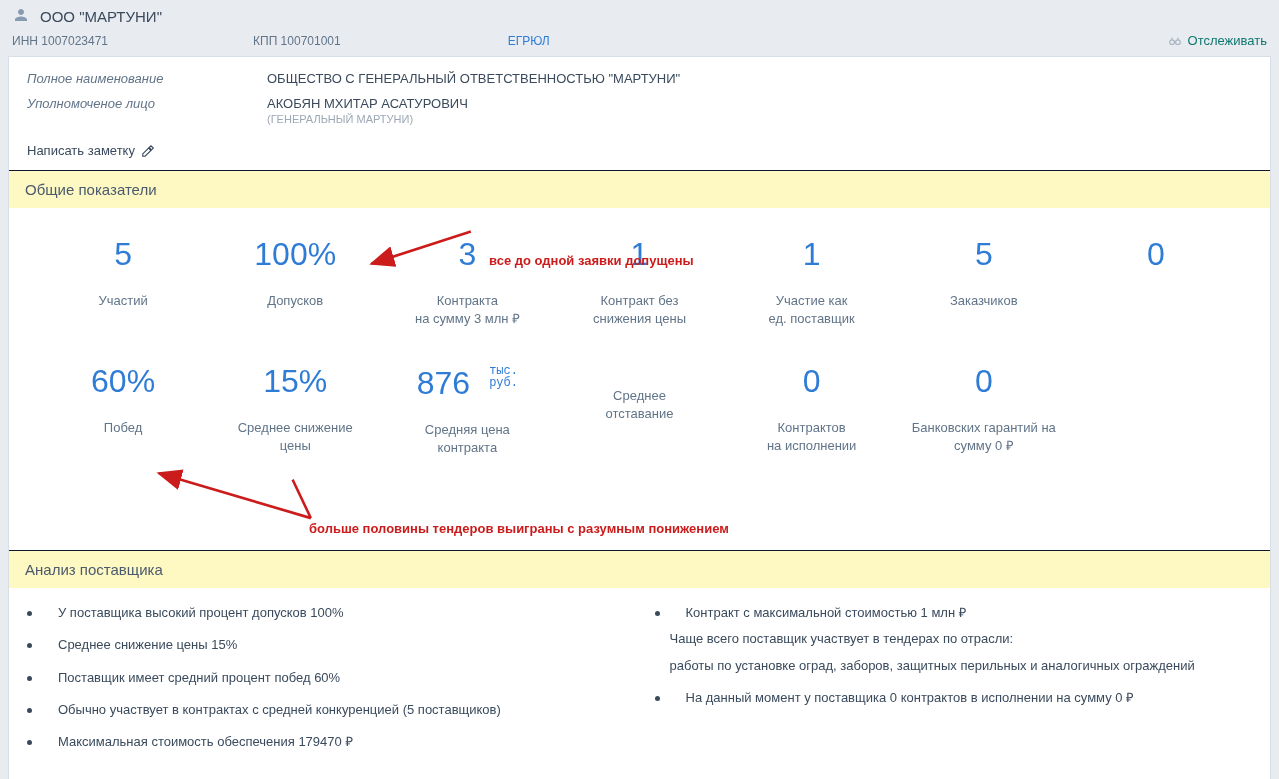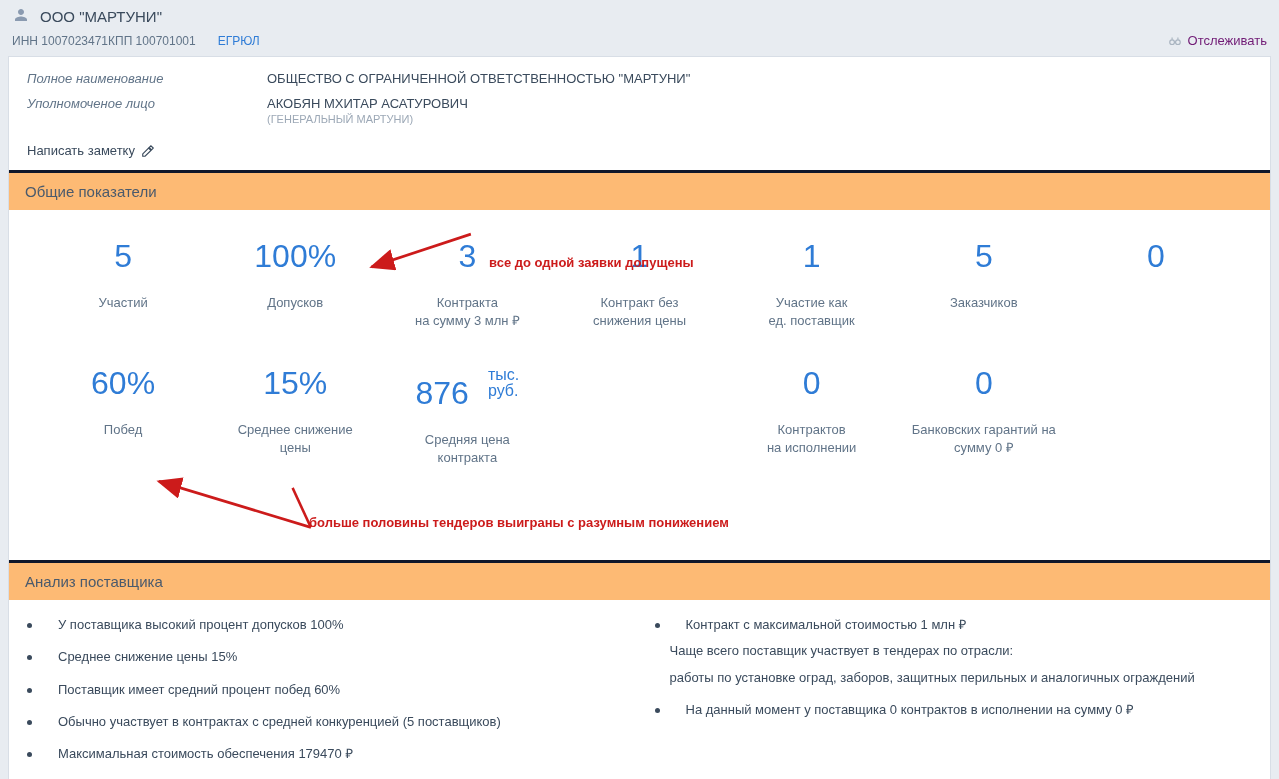--- a/index.html
+++ b/index.html
@@ -18,50 +18,50 @@
   gap: 10px;
 }
 .icon-person { width: 18px; height: 18px; }
 .company-title { font-size: 15px; color: #3a4a5c; font-weight: 400; }
 .subheader-row {
   display: flex;
   justify-content: space-between;
   align-items: center;
   padding: 4px 12px 8px;
 }
-.subheader-left { display: flex; }
+.subheader-left { display: flex; gap: 145px; }
 .sub-item { color: #617488; font-size: 12px; }
 .link { color: #2f7cd6; cursor: pointer; padding-left: 22px; }
-.track-link { display: flex; align-items: center; gap: 6px; color: #701a75; cursor: pointer; }
+.track-link { display: flex; align-items: center; gap: 6px; color: #0f766e; cursor: pointer; }
 
 .card {
   margin: 0 8px 10px;
   background: #fff;
   border: 1px solid #d8dee6;
 }
 .section-company { padding: 14px 18px 12px; }
 .prop-row { display: flex; margin-bottom: 10px; }
 .prop-label { width: 240px; color: #617488; font-style: italic; }
 .prop-value { color: #3a4a5c; }
 .prop-small { color: #9ca8b6; font-size: 11px; margin-top: 2px; }
 .note-link { display: inline-flex; align-items: center; gap: 6px; color: #3a4a5c; margin-top: 8px; cursor: pointer; }
 
 .section-header {
-  background: #fdba74;
+  background: #fef9c3;
   padding: 10px 16px;
   font-size: 15px;
   color: #4a5a6c;
-  border-top: 3px solid #0f172a;
+  border-top: 1px solid #0f172a;
 }
 .stats-wrap { position: relative; padding: 30px 28px 56px; }
 .stats-row { display: flex; justify-content: space-between; margin-bottom: 38px; }
 .stats-row:last-child { margin-bottom: 0; }
 .stat { text-align: center; flex: 1; min-width: 0; padding: 0 4px; }
 .stat-value { font-size: 32px; color: #2f7cd6; font-weight: 300; line-height: 1; white-space: nowrap; }
-.stat-unit { font-size: 16px; color: #2f7cd6; display: inline-block; vertical-align: 8px; line-height: 1; text-align: left; margin-left: 19px; }
+.stat-unit { font-size: 12px; color: #2f7cd6; display: inline-block; vertical-align: 8px; line-height: 1; text-align: left; margin-left: 19px; font-family: Liberation Mono, monospace; }
 .stat-label { color: #617488; font-size: 13px; margin-top: 22px; line-height: 1.35; }
 .annotation-svg { position: absolute; top: 0; left: 0; width: 100%; height: 100%; pointer-events: none; }
 .annotation-text { position: absolute; color: #cc1b1b; font-size: 13px; font-weight: bold; pointer-events: none; margin-top: 37px; }
 
 .analysis-body {
   display: flex;
   padding: 16px 18px 26px;
   gap: 30px;
 }
 .analysis-col { flex: 1; }
@@ -94,21 +94,21 @@
           <path d="M7 10V6M17 10V6M11 14h2"></path>
         </svg>
       <span>Отслеживать</span>
     </div>
   </div>
 
   <div class="card">
     <div class="section-company">
       <div class="prop-row">
         <div class="prop-label">Полное наименование</div>
-        <div class="prop-value">ОБЩЕСТВО С ОГРАНИЧЕННОЙ ОТВЕТСТВЕННОСТЬЮ "МАРТУНИ"</div>
+        <div class="prop-value">ОБЩЕСТВО С ГЕНЕРАЛЬНЫЙ ОТВЕТСТВЕННОСТЬЮ "МАРТУНИ"</div>
       </div>
       <div class="prop-row">
         <div class="prop-label">Уполномоченое лицо</div>
         <div>
           <div class="prop-value">АКОБЯН МХИТАР АСАТУРОВИЧ</div>
           <div class="prop-small">(ГЕНЕРАЛЬНЫЙ МАРТУНИ)</div>
         </div>
       </div>
       <div class="note-link">
         <span>Написать заметку</span>
@@ -157,34 +157,35 @@
           </div>
           <div class="stat">
             <div class="stat-value">15%</div>
             <div class="stat-label">Среднее снижение<br>цены</div>
           </div>
           <div class="stat">
             <div class="stat-value">876<span class="stat-unit">тыс.<br>руб.</span></div>
             <div class="stat-label">Средняя цена<br>контракта</div>
           </div>
           <div class="stat">
+            <div class="stat-label">Среднее<br>отставание</div>
           </div>
           <div class="stat">
             <div class="stat-value">0</div>
             <div class="stat-label">Контрактов<br>на исполнении</div>
           </div>
           <div class="stat">
             <div class="stat-value">0</div>
             <div class="stat-label">Банковских гарантий на<br>сумму 0 ₽</div>
           </div>
           <div class="stat"></div>
         </div>
 
       <div class="annotation-text" style="top:8px; left:480px;">все до одной заявки допущены</div>
-      <div class="annotation-text" style="bottom:30px; left:300px;">больше половины тендеров выиграны с разумным понижением</div>
+      <div class="annotation-text" style="bottom:14px; left:300px;">больше половины тендеров выиграны с разумным понижением</div>
 
       <svg class="annotation-svg" viewBox="0 0 1245 320" preserveAspectRatio="none">
         <defs>
           <marker id="arrowhead" markerWidth="10" markerHeight="8" refX="9" refY="4" orient="auto">
             <polygon points="0 0, 10 4, 0 8" fill="#cc1b1b"></polygon>
           </marker>
         </defs>
         <line x1="456" y1="22" x2="358" y2="52" stroke="#cc1b1b" stroke-width="2.5" marker-end="url(#arrowhead)"></line>
         <line x1="298" y1="290" x2="280" y2="254" stroke="#cc1b1b" stroke-width="2.5"></line>
         <line x1="298" y1="290" x2="148" y2="248" stroke="#cc1b1b" stroke-width="2.5" marker-end="url(#arrowhead)"></line>

